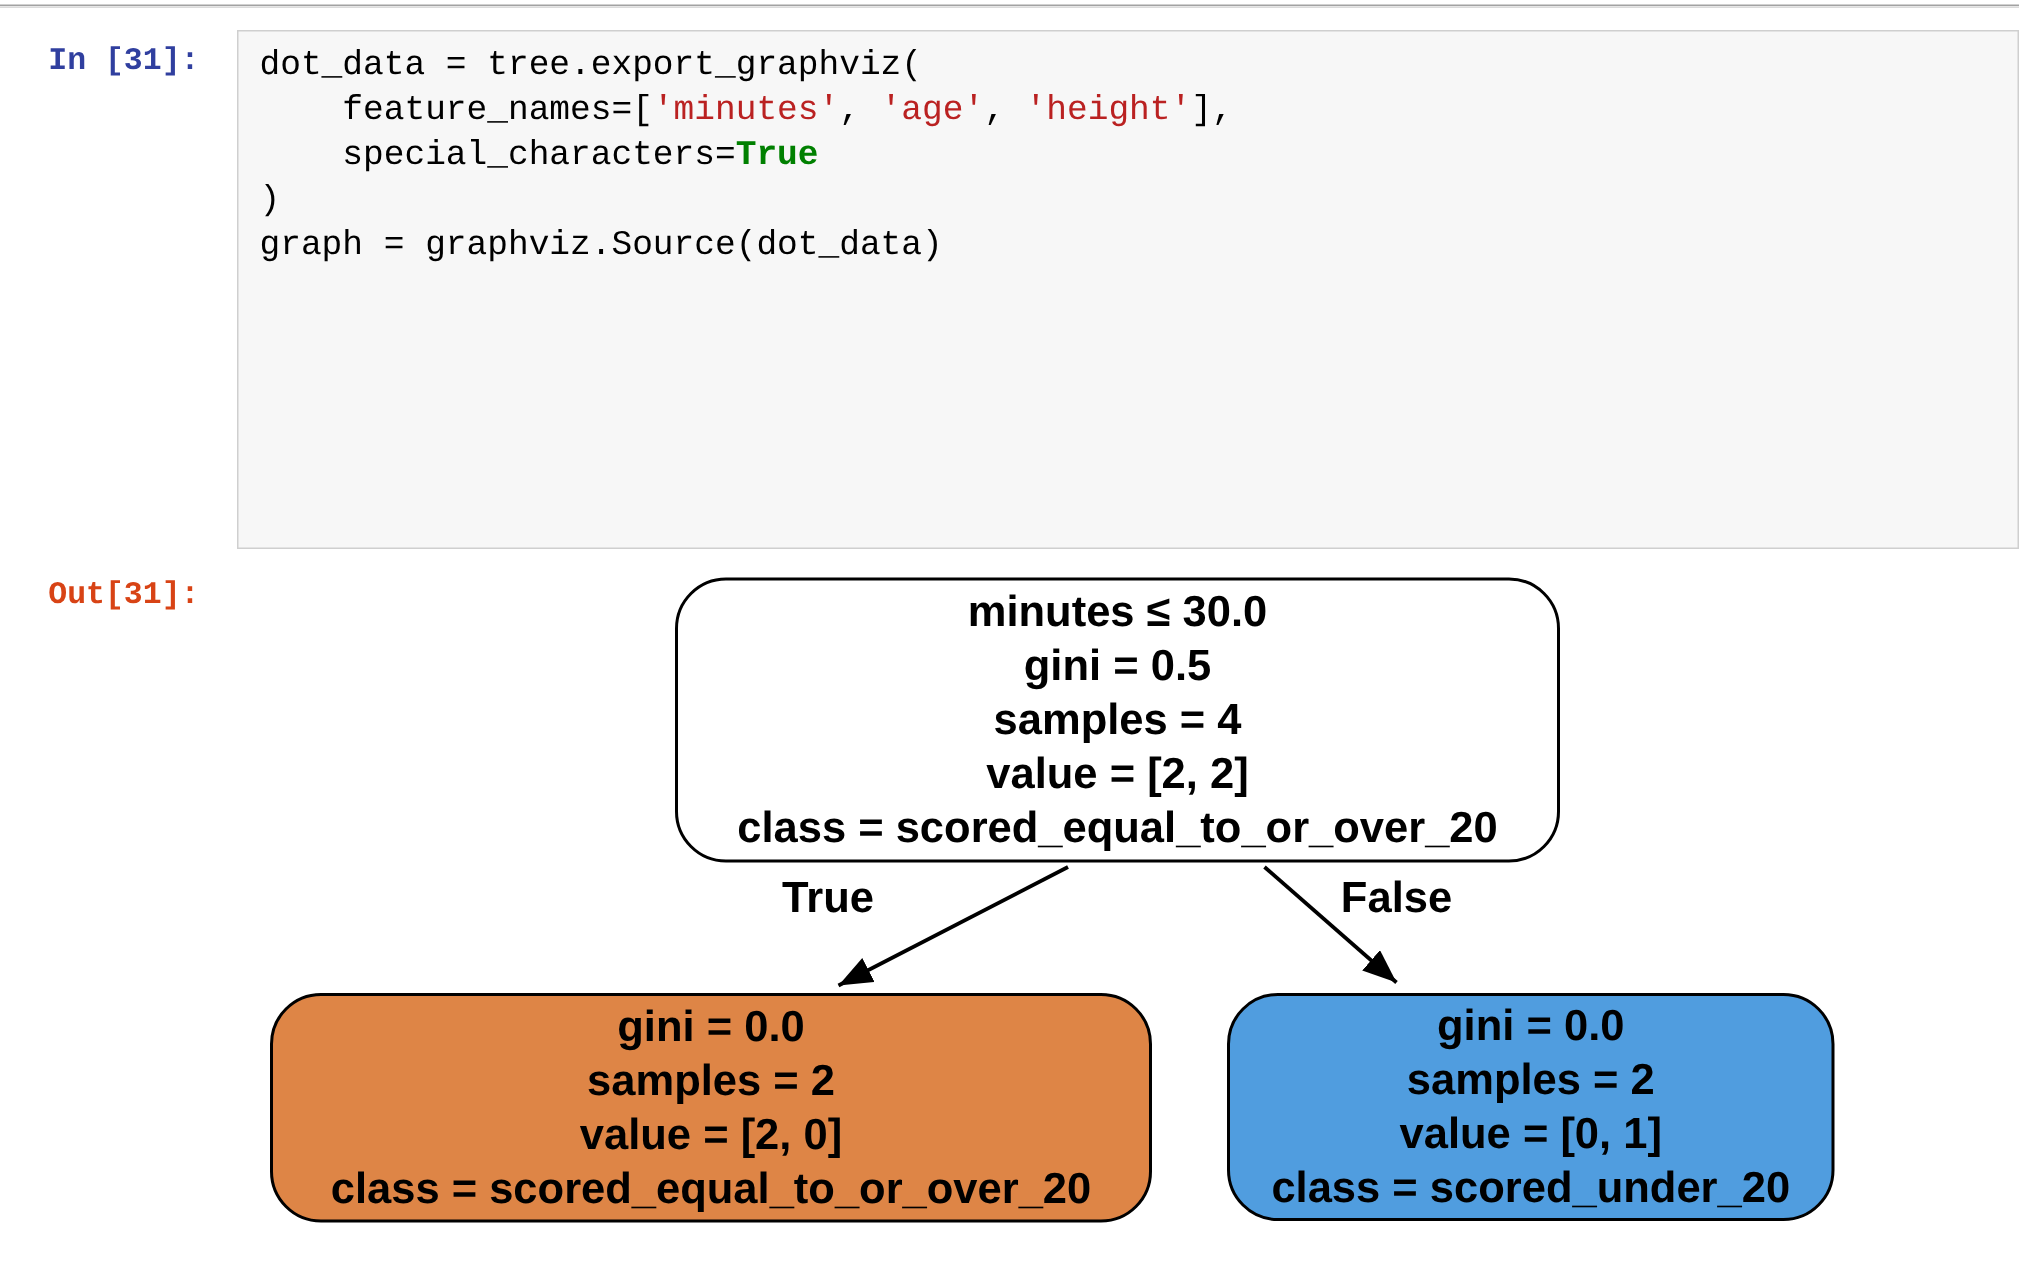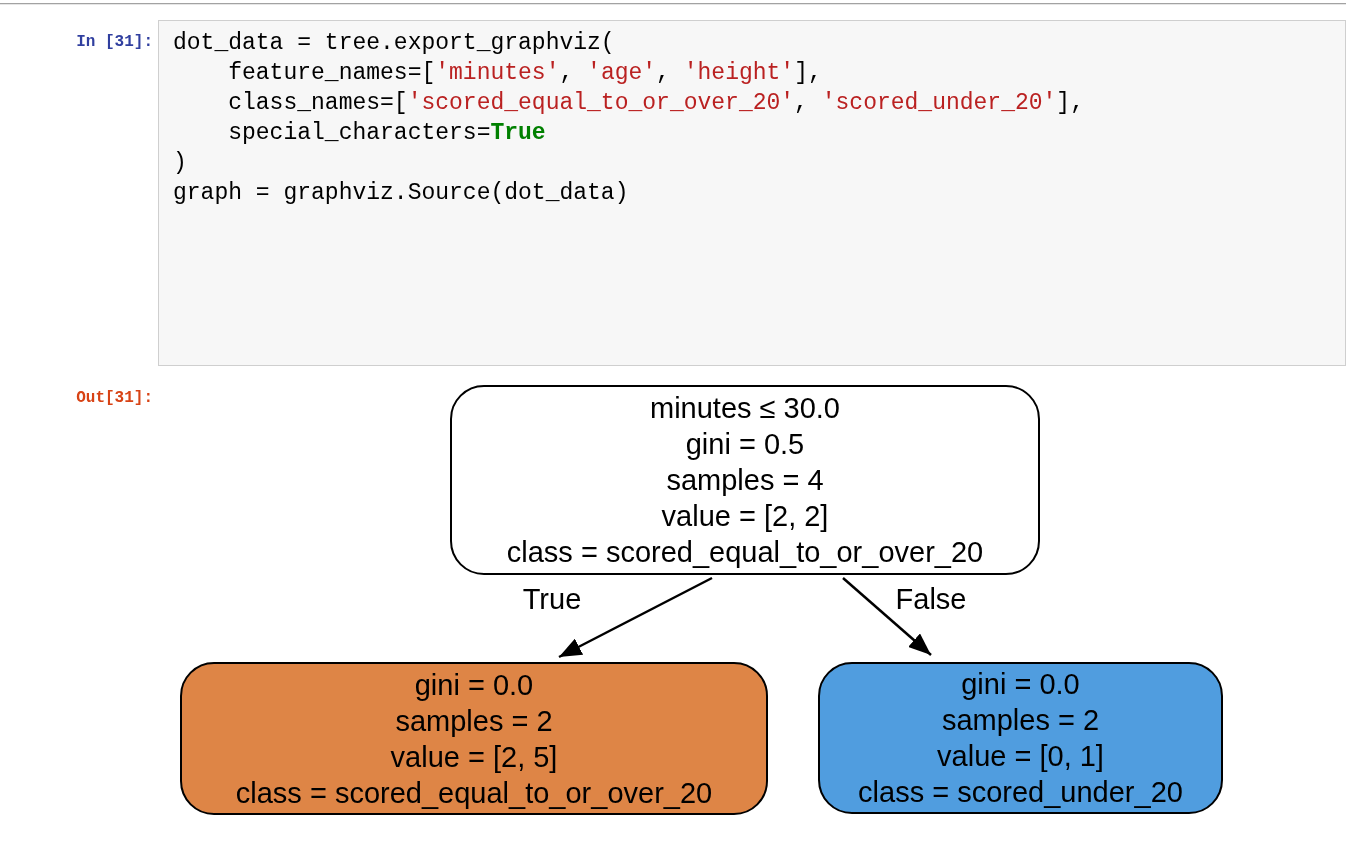--- a/index.html
+++ b/index.html
@@ -7,39 +7,39 @@
   body { position: relative; font-family: "Liberation Sans", sans-serif; }
 
   .cell-divider {
     position: absolute; top: 3px; left: 0; width: 100%; height: 2px;
     background: #a2a2a2; border-bottom: 1px solid #e6e6e6;
   }
 
   .prompt {
     position: absolute; left: 0; width: 133px; text-align: right;
     font-family: "Liberation Mono", monospace;
-    font-size: 16px; font-weight: bold; line-height: 30px; white-space: pre; margin-left: 20px;
+    font-size: 21px; font-weight: bold; line-height: 30px; white-space: pre;
   }
   .in-prompt  { top: 27px; color: var(--in-prompt, #303f9f); }
   .out-prompt { top: 383px; color: var(--out-prompt, #d84315); }
 
   .code-box {
     position: absolute; left: 158px; top: 20px; right: 0; height: 346px;
     background: #f7f7f7; border: 1px solid #cfcfcf;
     padding: 7px 6px 0 14px;
     font-family: "Liberation Mono", monospace;
     font-size: 23px; line-height: 30px;
     cursor: text;
   }
   .code-line { white-space: pre; color: #000000; }
   .tok-k { color: var(--kw, #008000); font-weight: bold; }
   .tok-s { color: var(--str, #ba2121); }
   .tok-p { color: #000000; margin-top: 20px; }
 
-  .tree-area { position: absolute; left: 0; top: 375px; width: 1174px; height: 469px; }
+  .tree-area { position: absolute; left: 0; top: 375px; width: 1174px; height: 469px; font-weight: bold; }
 
   .tree-node {
     position: absolute;
     border: 2px solid #000000; border-radius: 34px;
     display: flex; flex-direction: column; align-items: center; justify-content: center;
     font-size: 29px; line-height: 36px; color: #000000;
     white-space: nowrap; text-align: center; background: #ffffff;
   }
   .node-root  { left: 450px; top: 10px;  width: 590px; height: 190px; }
   .node-left  { left: 180px; top: 287px; width: 588px; height: 153px; }
@@ -57,41 +57,40 @@
 </head>
 <body>
 
 <div class="cell-divider"></div>
 
 <div class="prompt in-prompt">In [31]:</div>
 
 <div class="code-box">
     <div class="code-line"><span class="tok-p">dot_data = tree.export_graphviz(</span></div>
     <div class="code-line"><span class="tok-p">    feature_names=[</span><span class="tok-s">'minutes'</span><span class="tok-p">, </span><span class="tok-s">'age'</span><span class="tok-p">, </span><span class="tok-s">'height'</span><span class="tok-p">],</span></div>
-    <div class="code-line"><span class="tok-p">    class_names=[</span><span class="tok-s">'scored_equal_to_or_over_20'</span><span class="tok-p">, </span><span class="tok-s">'scored_under_20'</span><span class="tok-p">],</span></div>
     <div class="code-line"><span class="tok-p">    special_characters=</span><span class="tok-k">True</span></div>
     <div class="code-line"><span class="tok-p">)</span></div>
     <div class="code-line"><span class="tok-p">graph = graphviz.Source(dot_data)</span></div>
   </div>
 
 <div class="prompt out-prompt">Out[31]:</div>
 
 <div class="tree-area">
 
   <div class="tree-node node-root" style="background: rgb(255, 255, 255);">
       <div class="node-line">minutes ≤ 30.0</div>
       <div class="node-line">gini = 0.5</div>
       <div class="node-line">samples = 4</div>
       <div class="node-line">value = [2, 2]</div>
       <div class="node-line">class = scored_equal_to_or_over_20</div>
     </div>
   <div class="tree-node node-left" style="background: rgb(222, 133, 70);">
       <div class="node-line">gini = 0.0</div>
       <div class="node-line">samples = 2</div>
-      <div class="node-line">value = [2, 5]</div>
+      <div class="node-line">value = [2, 0]</div>
       <div class="node-line">class = scored_equal_to_or_over_20</div>
     </div>
   <div class="tree-node node-right" style="background: rgb(80, 157, 223);">
       <div class="node-line">gini = 0.0</div>
       <div class="node-line">samples = 2</div>
       <div class="node-line">value = [0, 1]</div>
       <div class="node-line">class = scored_under_20</div>
     </div>
 
   <svg class="edges-svg" viewBox="0 0 1346 469" xmlns="http://www.w3.org/2000/svg">

